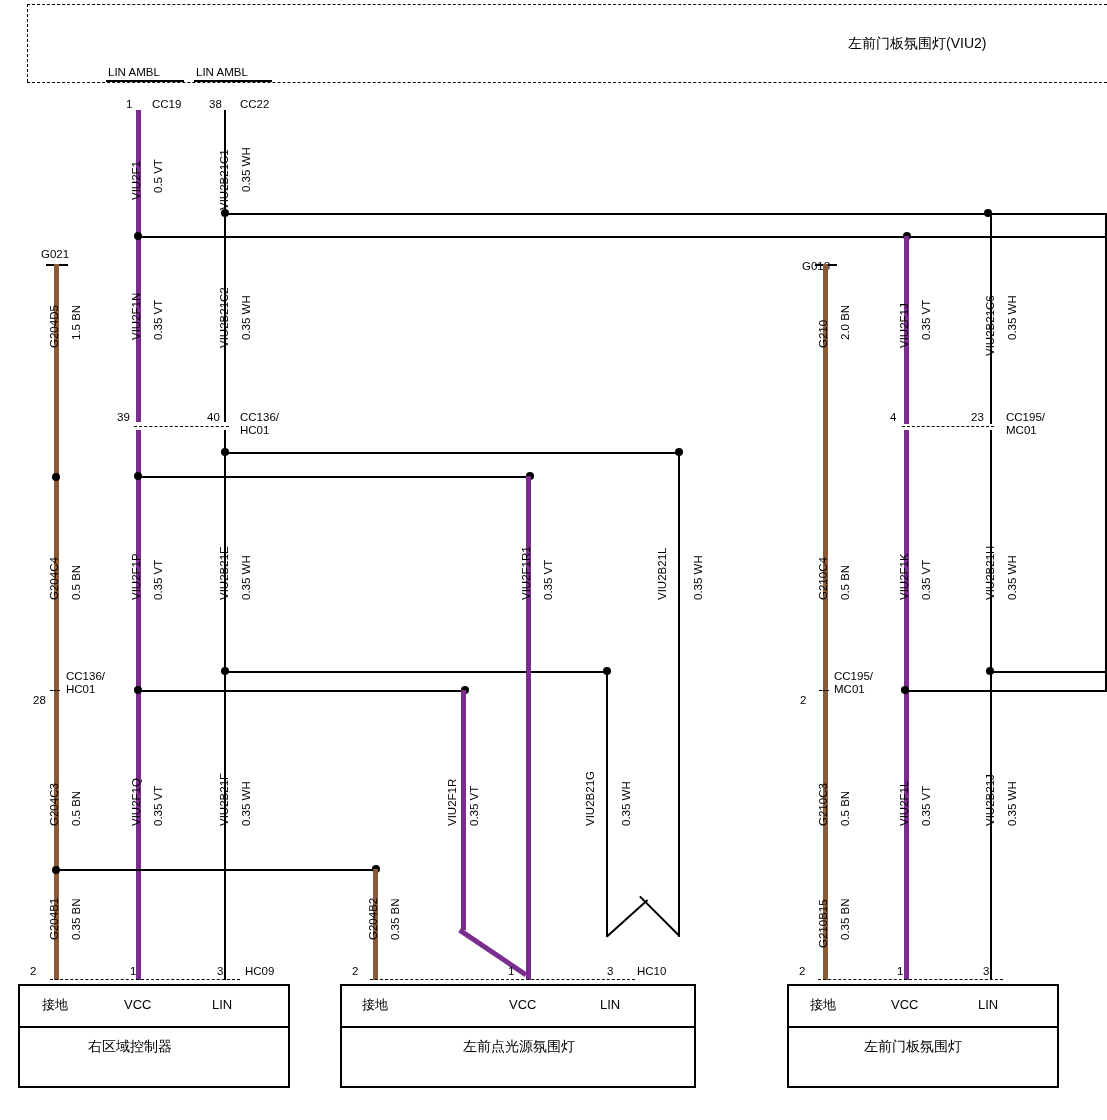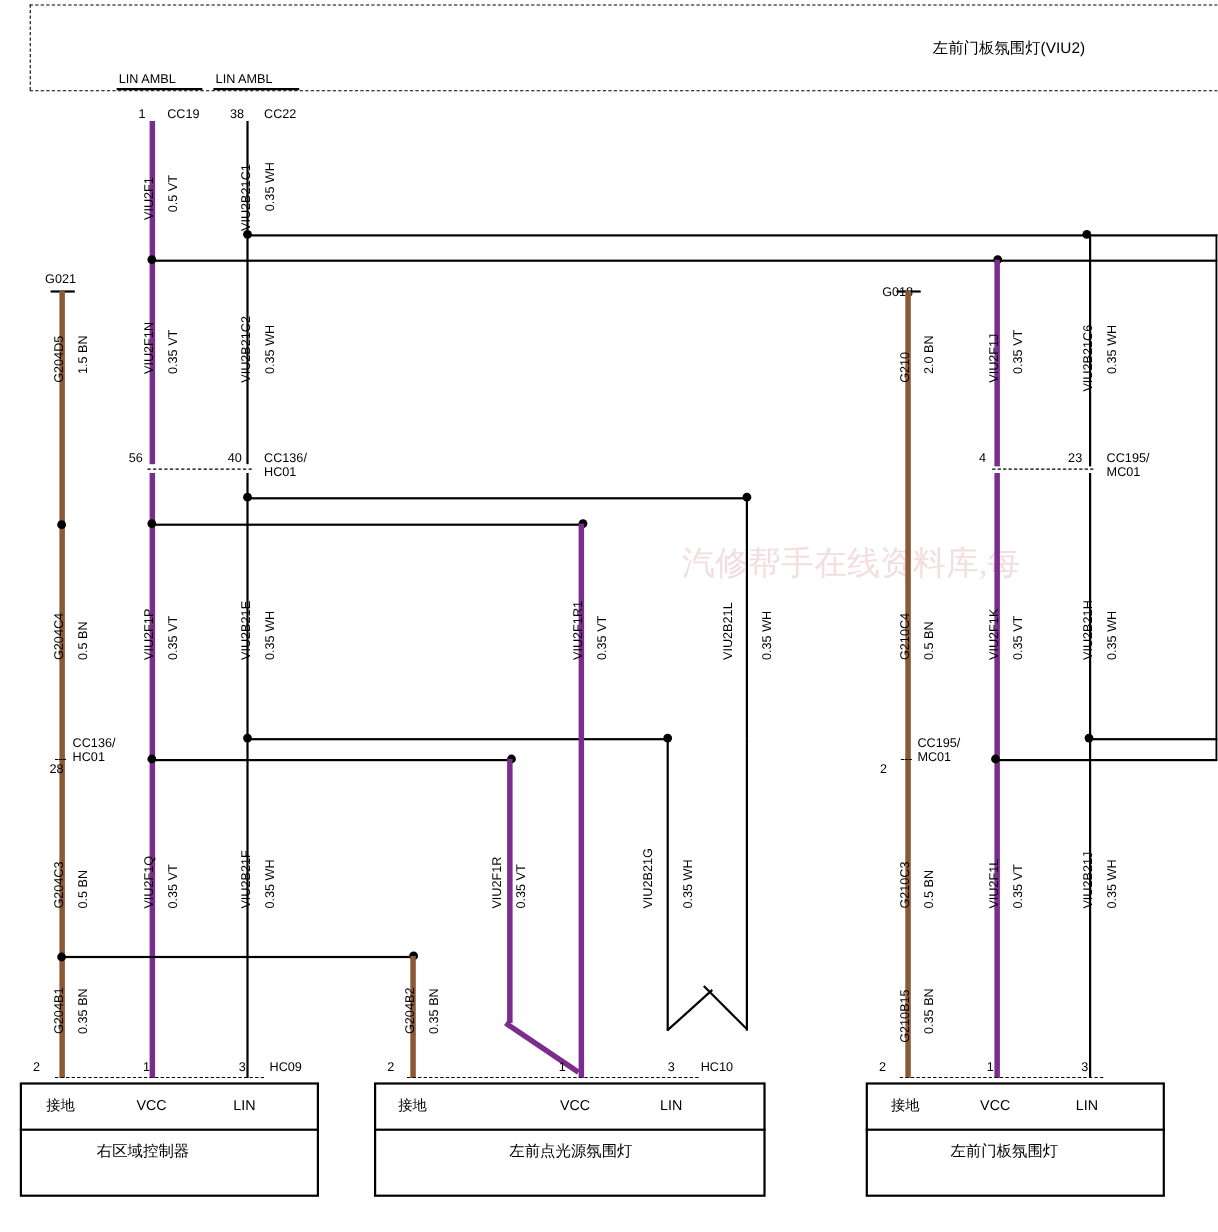--- a/index.html
+++ b/index.html
@@ -123,21 +123,20 @@
 </head>
 <body>
 
 <div id="canvas">
 
   <div class="dash-h" style="left:27px; top:4px; width:1080px;"></div>
   <div class="dash-v" style="left:27px; top:4px; height:78px;"></div>
   <div class="dash-h" style="left:27px; top:82px; width:1080px;"></div>
   <div class="hdr-title" style="left:848px; top:35px;">左前门板氛围灯(VIU2)</div>
 
-  <div class="watermark" style="left:620px; top:492px;">汽修帮手在线资料库,每</div>
 
   <div class="lbl" style="left:108px; top:66px;">LIN AMBL</div>
   <div class="lbl" style="left:196px; top:66px;">LIN AMBL</div>
   <div class="gnd-bar" style="left:106px; top:80px; width:78px;"></div>
   <div class="gnd-bar" style="left:194px; top:80px; width:78px;"></div>
 
   <div class="lbl" style="left:126px; top:98px;">1</div>
   <div class="lbl" style="left:152px; top:98px;">CC19</div>
   <div class="lbl" style="left:209px; top:98px;">38</div>
   <div class="lbl" style="left:240px; top:98px;">CC22</div>
@@ -174,29 +173,29 @@
   <div class="lbl v" style="left:70px; top:340px;">1.5 BN</div>
   <div class="lbl v" style="left:48px; top:600px;">G204C4</div>
   <div class="lbl v" style="left:70px; top:600px;">0.5 BN</div>
   <div class="lbl v" style="left:48px; top:826px;">G204C3</div>
   <div class="lbl v" style="left:70px; top:826px;">0.5 BN</div>
   <div class="lbl v" style="left:48px; top:940px;">G204B1</div>
   <div class="lbl v" style="left:70px; top:940px;">0.35 BN</div>
   <div class="dot" style="left:52px; top:473px;"></div>
   <div class="dot" style="left:52px; top:866px;"></div>
 
-  <div class="lbl" style="left:117px; top:411px;">56</div>
+  <div class="lbl" style="left:117px; top:411px;">39</div>
   <div class="lbl" style="left:207px; top:411px;">40</div>
   <div class="conn-label" style="left:240px; top:411px;">
     <div>CC136/</div>
     <div>HC01</div>
   </div>
   <div class="dash-h" style="left:134px; top:426px; width:95px;"></div>
 
-  <div class="lbl" style="left:45px; top:694px;text-align:center;">28</div>
+  <div class="lbl" style="left:33px; top:694px;text-align:center;">28</div>
   <div class="conn-label" style="left:66px; top:670px;">
     <div>CC136/</div>
     <div>HC01</div>
   </div>
   <div class="dash-h" style="left:50px; top:690px; width:10px;"></div>
 
   <div class="wire-h" style="left:225px; top:213px; width:882px;"></div>
   <div class="dot" style="left:221px; top:209px;"></div>
   <div class="dot" style="left:984px; top:209px;"></div>
 

